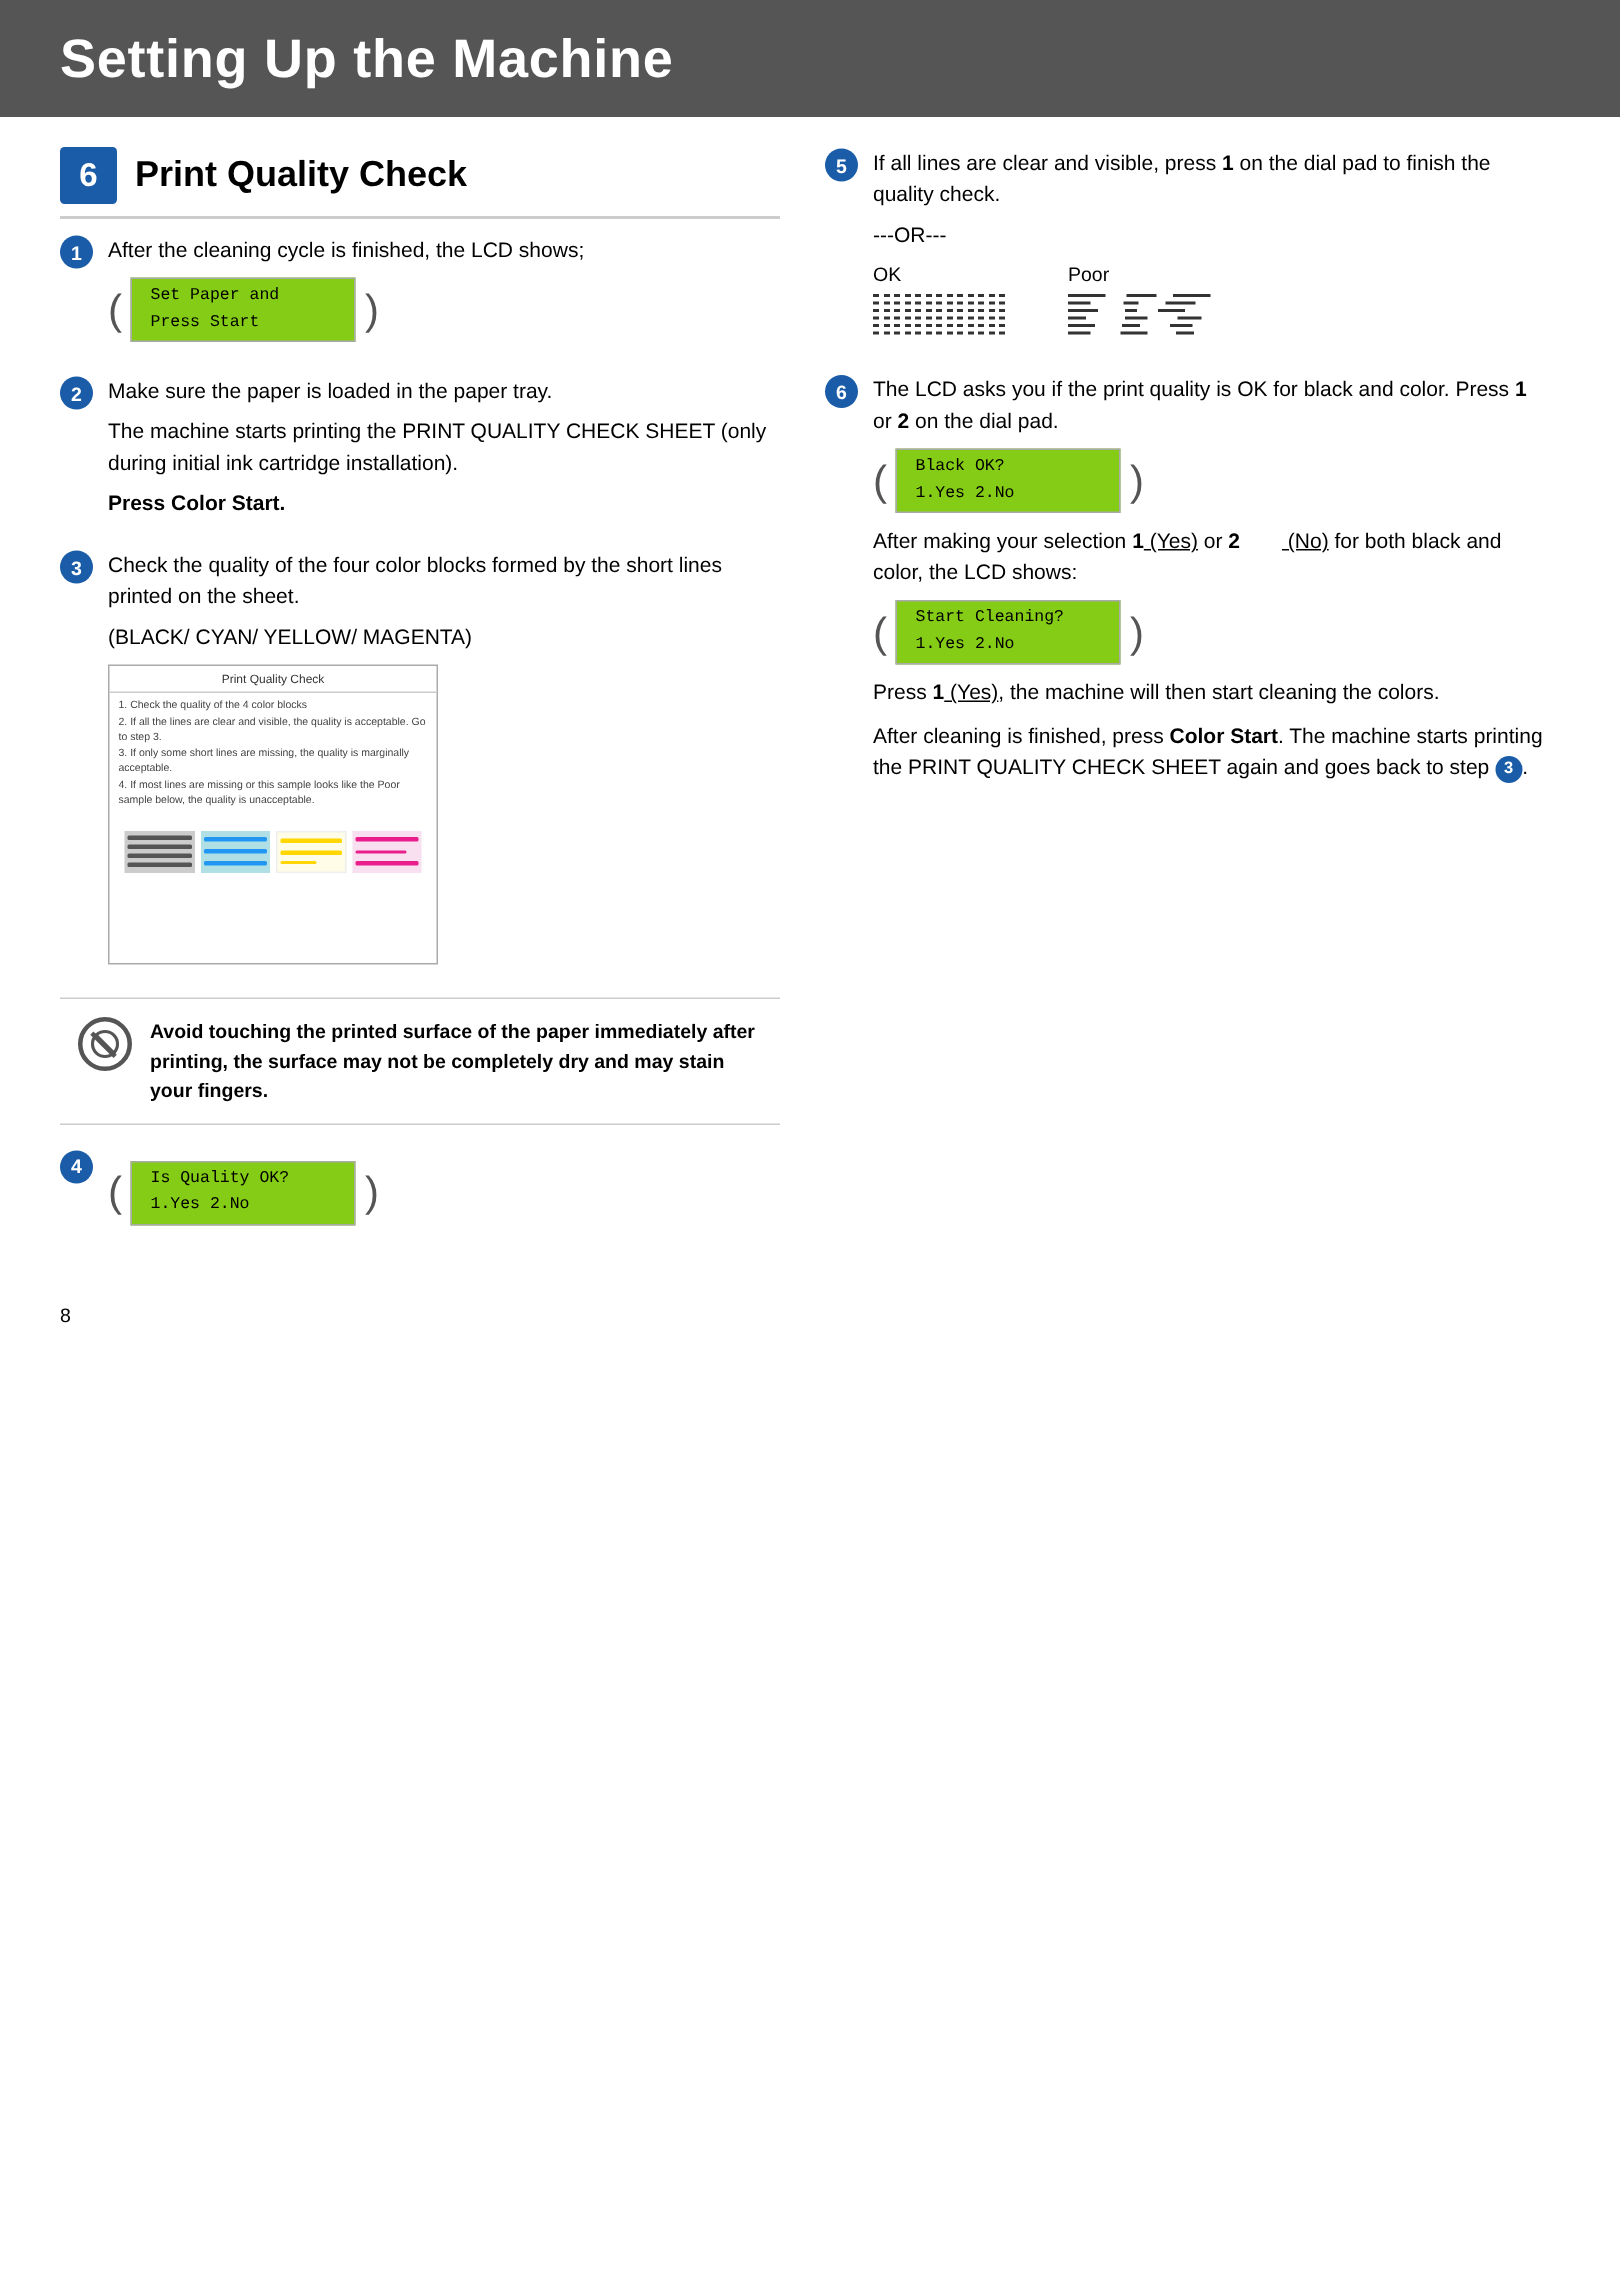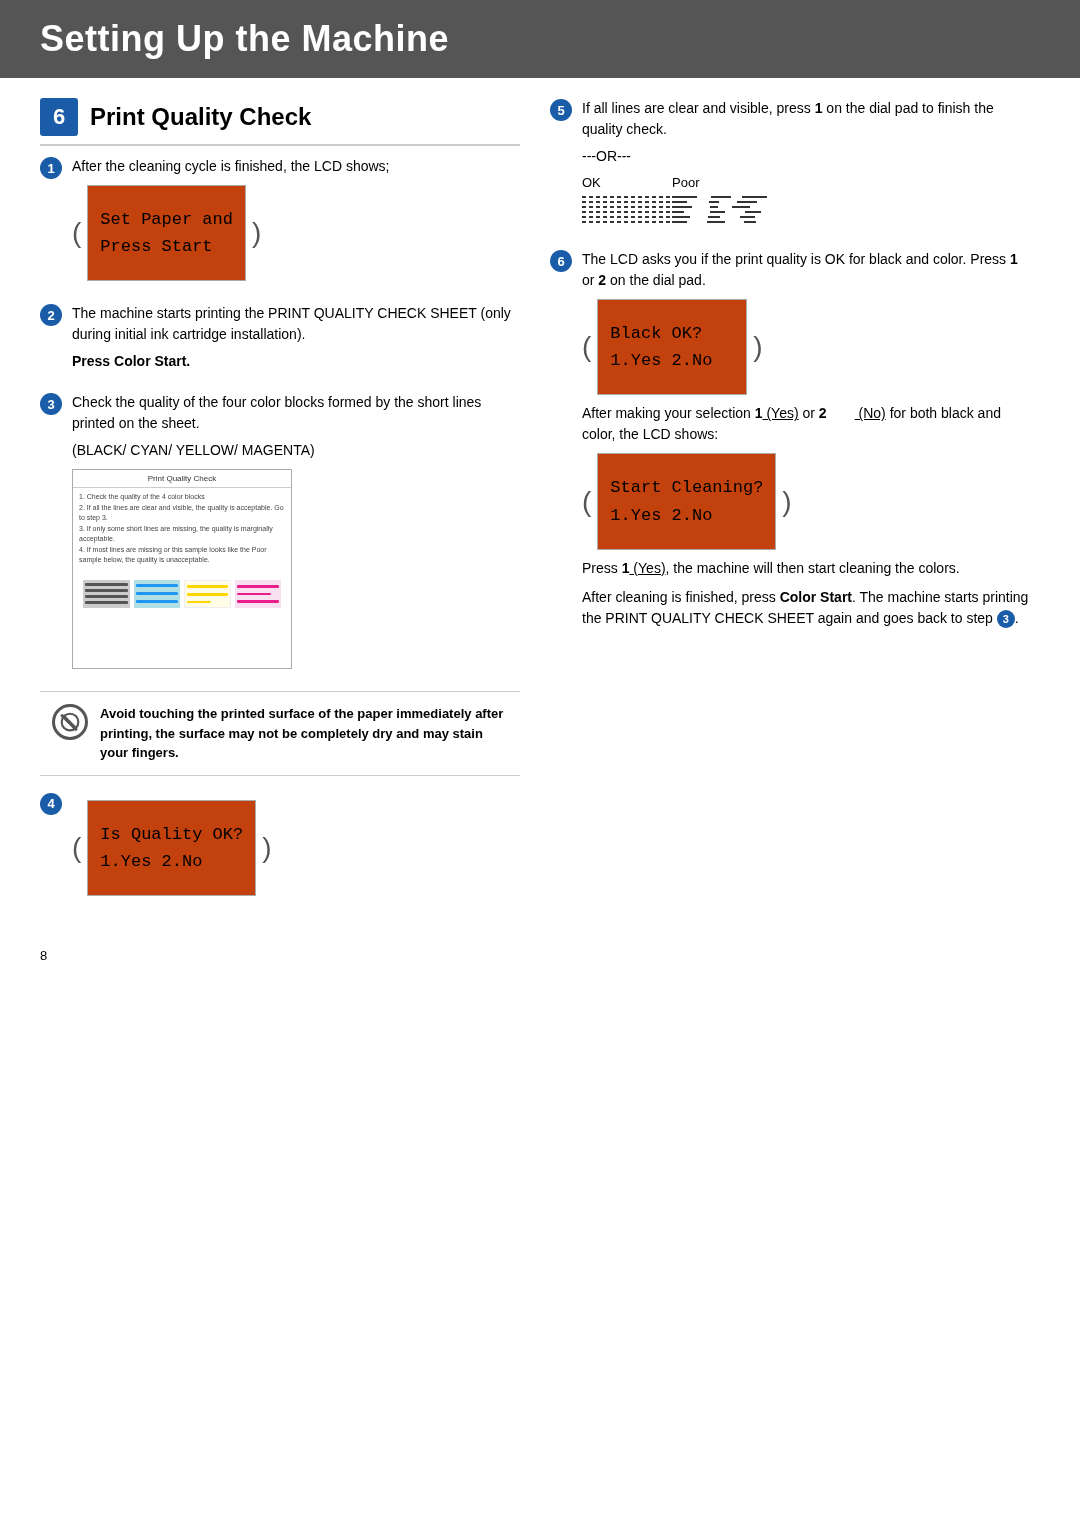--- a/index.html
+++ b/index.html
@@ -122,24 +122,24 @@
 
     .lcd-curve-right {
       font-size: 28px;
       color: #555;
       margin-left: 2px;
       font-weight: 100;
     }
 
     .lcd-box {
       border: 1px solid #aaa;
-      background: #c2410c;
-      padding: 20px 12px;
+      background: #84cc16;
+      padding: 3px 12px;
       font-family: 'Courier New', monospace;
-      font-size: 17px;
+      font-size: 11px;
       line-height: 1.6;
       min-width: 150px;
     }
 
     
     .print-quality-image {
       border: 1px solid #aaa;
       width: 220px;
       height: 200px;
       margin: 8px 0;
@@ -214,20 +214,21 @@
 
     .warning-text {
       font-size: 13px;
       font-weight: bold;
       line-height: 1.5;
     }
 
     
     .quality-compare {
       display: flex;
+      gap: 40px;
       margin: 8px 0 12px 0;
     }
 
     .quality-col {
       display: flex;
       flex-direction: column;
     }
 
     .quality-col-label {
       font-size: 13px;
@@ -296,20 +297,21 @@
             <div>Press Start</div>
           </div>
           <span class="lcd-curve-right">)</span>
         </div>
       </div>
     </div>
 
     <div class="step">
       <div class="step-number">2</div>
       <div class="step-content">
+        <p>Make sure the paper is loaded in the paper tray.</p>
         <p>The machine starts printing the PRINT QUALITY CHECK SHEET (only during initial ink cartridge installation).</p>
         <p><span class="bold">Press Color Start.</span></p>
       </div>
     </div>
 
     <div class="step">
       <div class="step-number">3</div>
       <div class="step-content">
         <p>Check the quality of the four color blocks formed by the short lines printed on the sheet.</p>
         <p>(BLACK/ CYAN/ YELLOW/ MAGENTA)</p>

